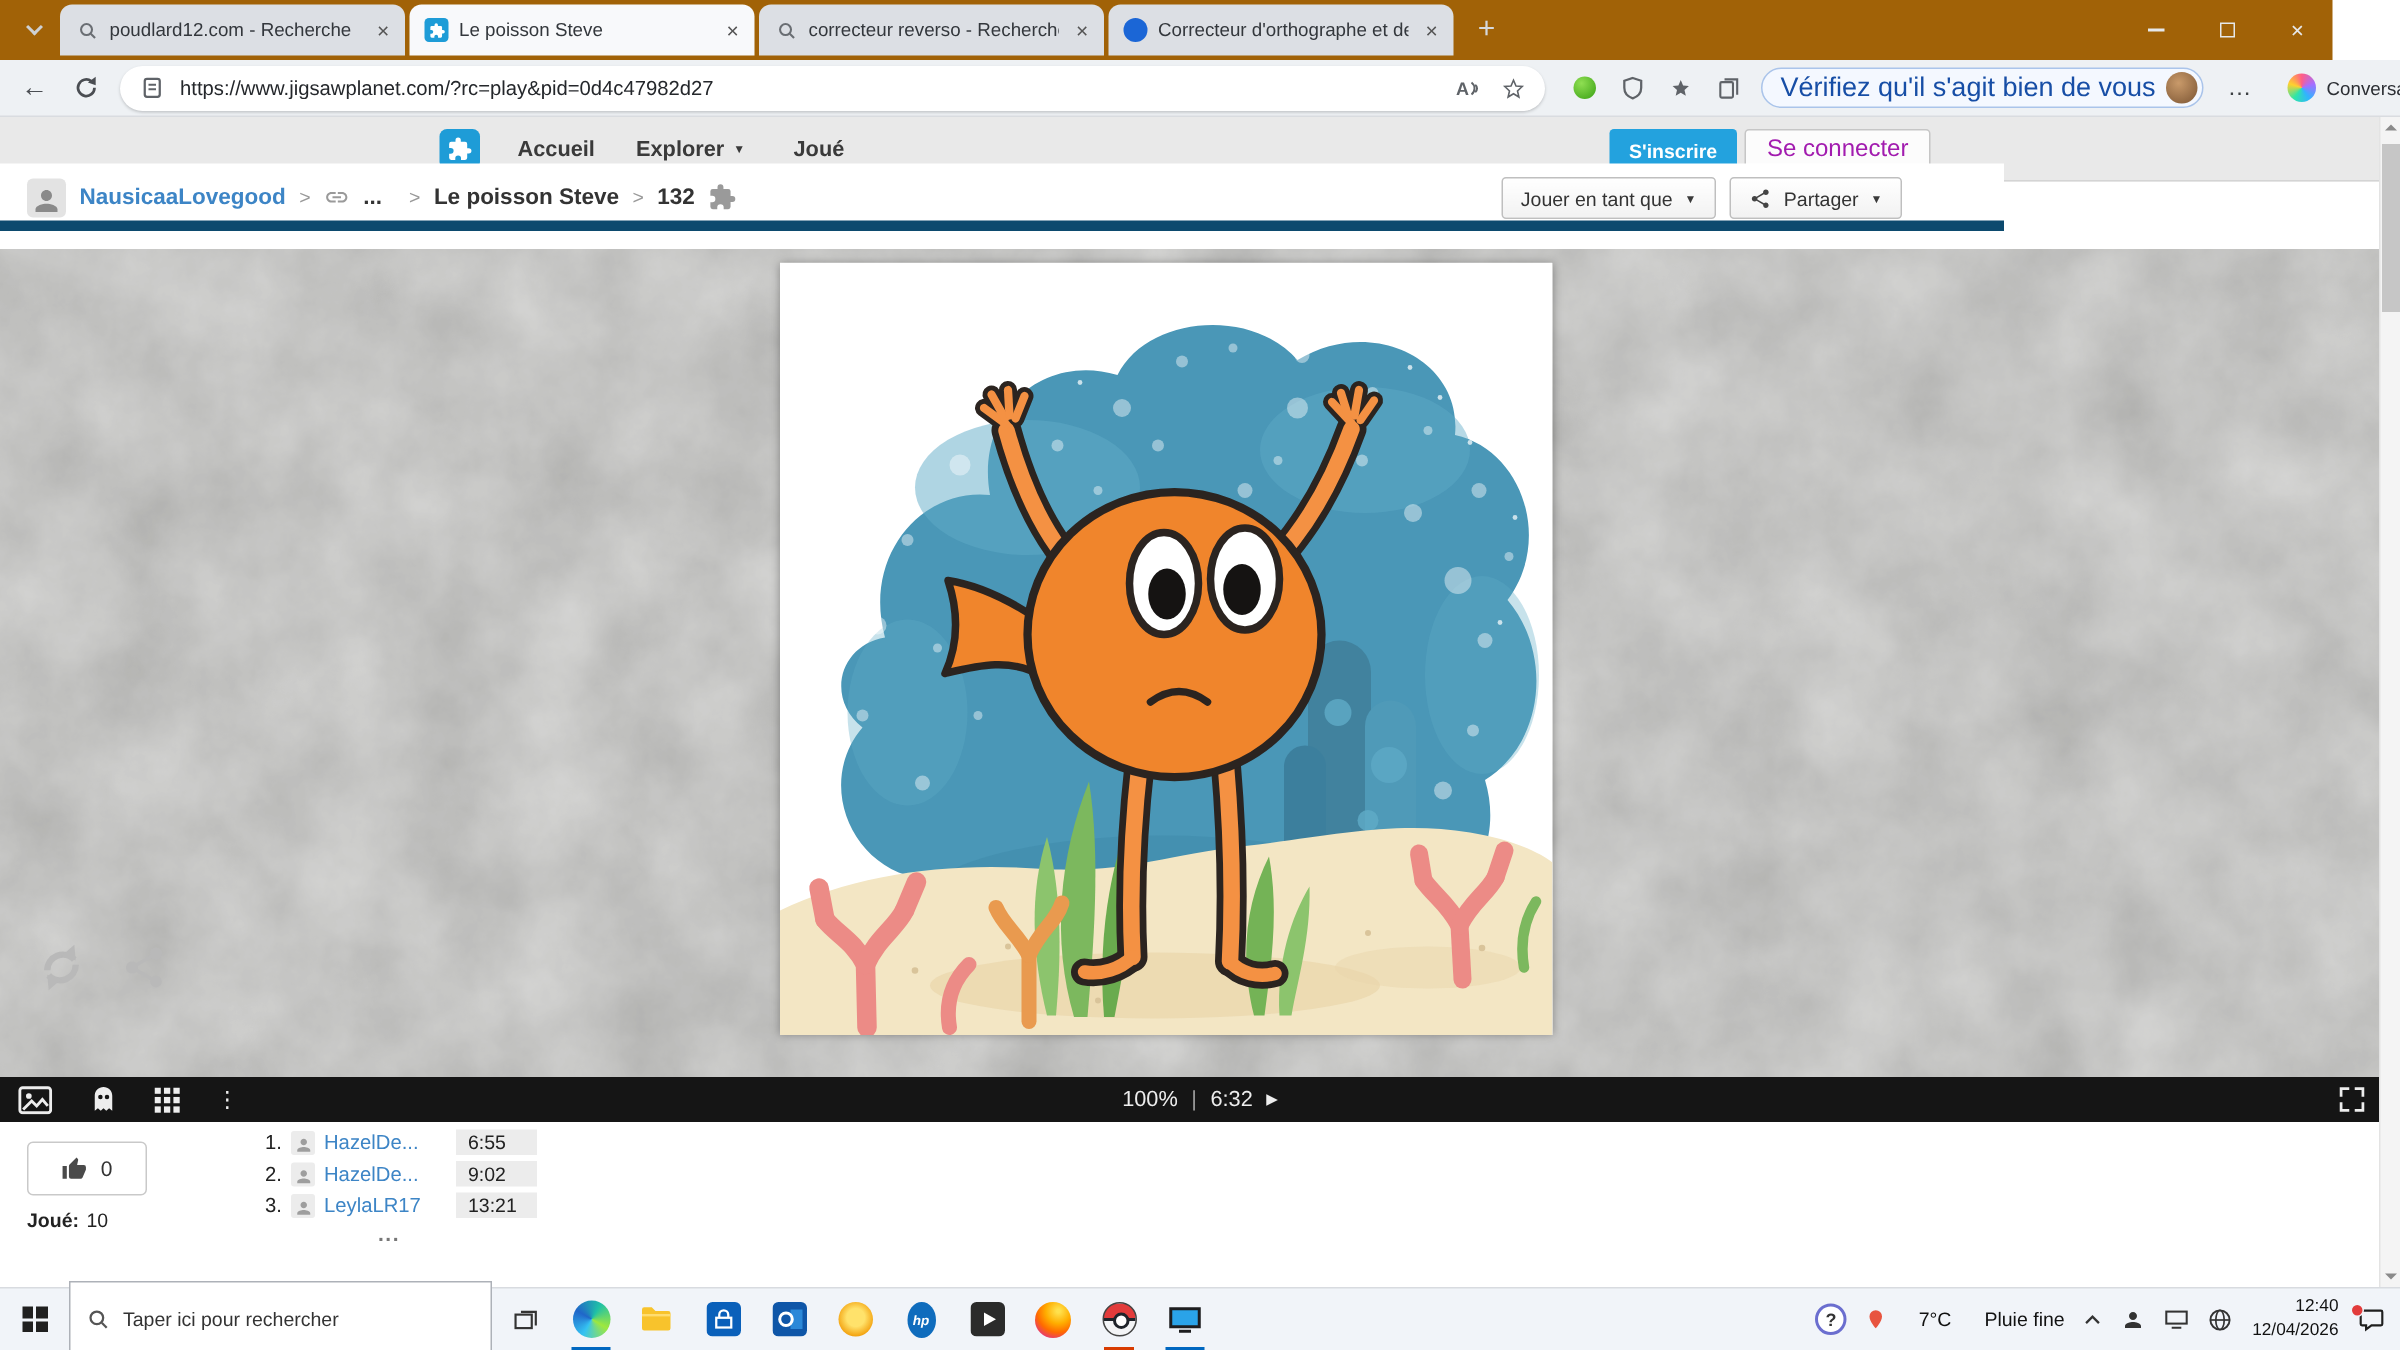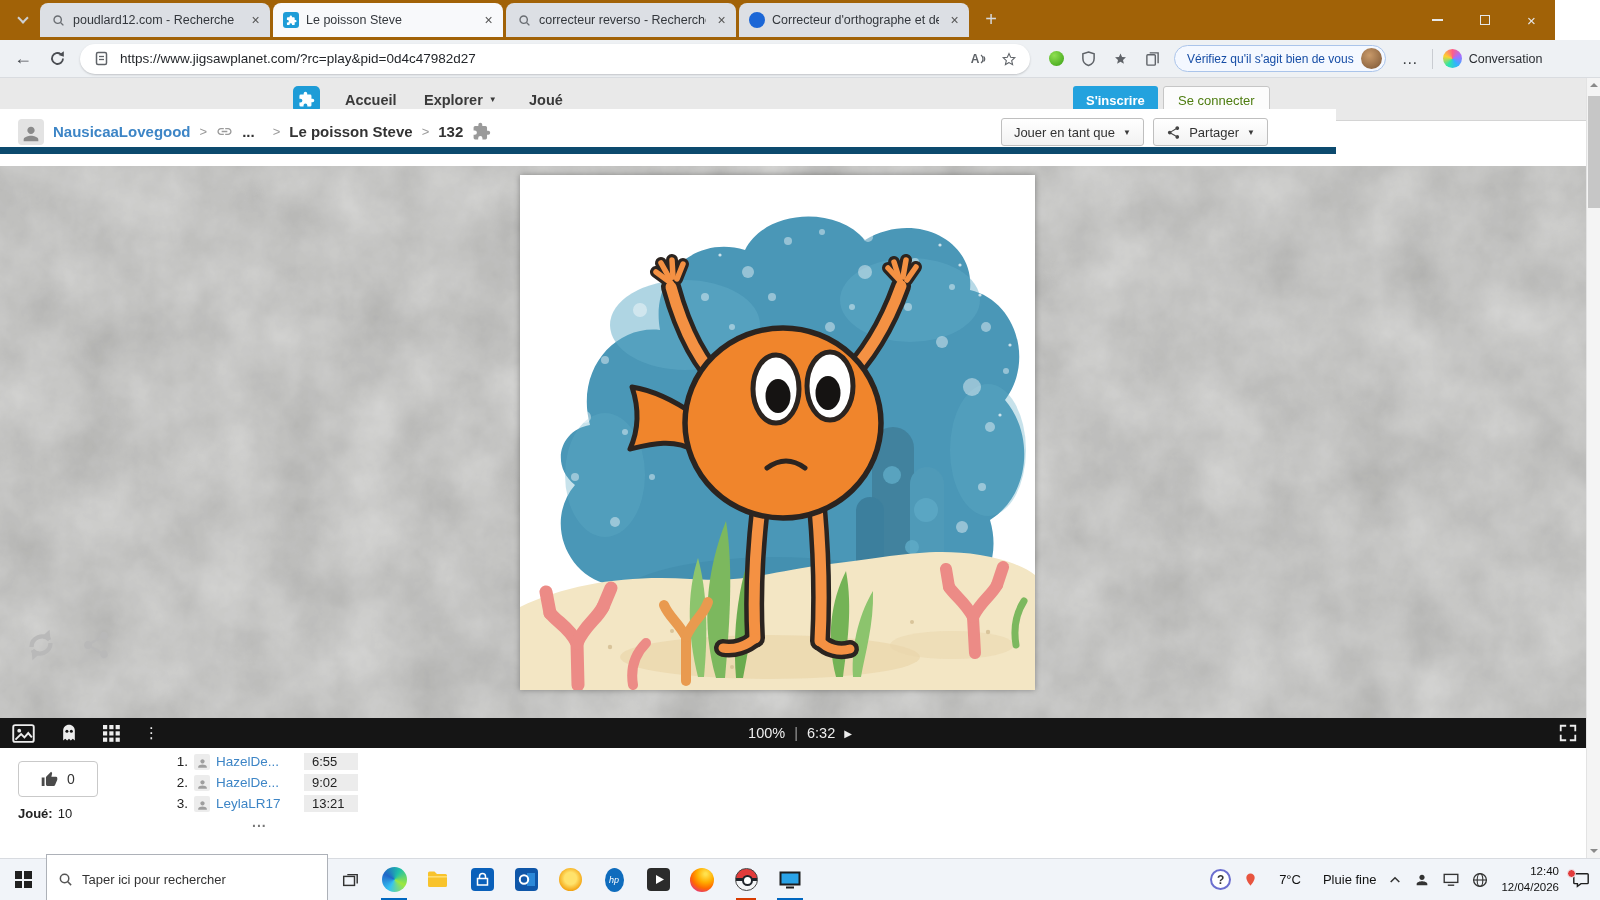--- a/index.html
+++ b/index.html
@@ -27,38 +27,38 @@
   #navbar{position:absolute;top:40px;left:0;width:1600px;height:38px;background:#eef1f4;border-bottom:1px solid #d9dce0;display:flex;align-items:center;padding:0 8px;gap:4px;}
   .navbtn{width:30px;height:30px;border-radius:50%;display:flex;align-items:center;justify-content:center;color:#4a4d52;font-size:18px;flex:none;}
   #addrpill{width:950px;height:30px;background:#fff;border-radius:15px;box-shadow:0 1px 2px rgba(60,64,67,.25);display:flex;align-items:center;padding:0 10px;gap:8px;margin:0 4px;flex:none;}
   #url{flex:1;font-size:13.5px;color:#24272b;white-space:nowrap;overflow:hidden;}
   .pillicon{width:22px;height:22px;display:flex;align-items:center;justify-content:center;color:#5f6368;flex:none;gap:1px;}
   .ra-a{font-size:12px;font-weight:bold;color:#5f6368;}
   .extbar{display:flex;align-items:center;gap:12px;margin-left:8px;}
   .extic{width:20px;height:20px;display:flex;align-items:center;justify-content:center;}
   .greenball{width:15px;height:15px;border-radius:50%;background:radial-gradient(circle at 35% 30%,#8fdf52,#39a013);}
   #profilepill{height:27px;border:1px solid #aac4ea;background:#f4f8ff;border-radius:14px;display:flex;align-items:center;gap:7px;padding:0 3px 0 12px;margin:0 8px;}
-  #profilepill .txt{font-size:12px;color:#174ea6;white-space:nowrap;text-align:right;}
+  #profilepill .txt{font-size:18px;color:#174ea6;white-space:nowrap;text-align:right;}
   .avatar22{width:21px;height:21px;border-radius:50%;background:radial-gradient(circle at 40% 35%,#c99a6a,#7a5433);}
   .dots-h{font-size:16px;color:#3c4043;padding:0 4px;}
   .vdiv{width:1px;height:20px;background:#c9ccd1;margin:0 6px;}
   #conv{display:flex;align-items:center;gap:7px;padding-right:12px;}
   .convic{width:19px;height:19px;border-radius:50%;background:conic-gradient(#ff5e87,#a56eff,#31b3ff,#2ee6a8,#ffd12e,#ff5e87);}
   #conv .txt{font-size:12.5px;color:#2b2e33;}
 
   
   #sitehead{position:absolute;top:78px;left:0;width:1600px;height:43px;background:#e9e9e9;border-bottom:1px solid #d4d4d4;}
   #logo{position:absolute;left:293px;top:8px;width:27px;height:27px;background:#1e9cd7;border-radius:5px;display:flex;align-items:center;justify-content:center;}
   .snav{position:absolute;top:0;height:43px;display:flex;align-items:center;font-weight:bold;font-size:14.5px;color:#3a3a3a;gap:6px;}
   #nav-home{left:345px;} #nav-exp{left:424px;} #nav-create{left:529px;}
   .caret{font-size:8px;color:#3a3a3a;}
   #sitesearch{position:absolute;left:685px;top:7px;width:375px;height:29px;border:1px solid #c6c6c6;border-radius:3px;background:#fff;font-size:13.5px;padding:0 12px;color:#333;font-family:inherit;outline:none;}
   #sitesearch::placeholder{color:#9a9a9a;}
   #signup{position:absolute;left:1073px;top:8px;height:28px;padding:0 13px;background:#23a2de;color:#fff;font-weight:bold;font-size:13px;border-radius:3px;display:flex;align-items:center;}
-  #login{position:absolute;left:1163px;top:8px;height:28px;padding:0 14px;background:#fcfcfc;border:1px solid #c6c6c6;color:#4d7c0f;font-size:13px;border-radius:3px;display:flex;align-items:center;}
+  #login{position:absolute;left:1163px;top:8px;height:28px;padding:0 14px;background:#fcfcfc;border:1px solid #c6c6c6;color:#a21caf;font-size:16px;border-radius:3px;display:flex;align-items:center;}
 
   
   #crumbbar{position:absolute;top:109px;left:0;width:1336px;height:45px;background:#fff;border-bottom:7px solid #0c4a6e;}
   #crumbs{position:absolute;left:18px;top:0;height:45px;display:flex;align-items:center;gap:9px;font-size:15px;}
   .crumb-user{color:#3d85c6;font-weight:bold;}
   .crumb-sep{color:#999;font-size:13px;}
   .crumb-strong{color:#333;font-weight:bold;}
   .avatar26{width:26px;height:26px;border-radius:4px;background:#e3e3e3;display:flex;align-items:flex-end;justify-content:center;overflow:hidden;}
   .btn-gray{position:absolute;top:9px;height:28px;border:1px solid #bfbfbf;border-radius:3px;background:linear-gradient(#fff,#f2f2f2);display:flex;align-items:center;gap:8px;padding:0 12px;font-size:13px;color:#333;}
   #btn-playas{right:192px;}
@@ -98,21 +98,21 @@
   #taskbar{position:absolute;top:858px;left:0;width:1600px;height:42px;background:#f1f4f9;border-top:1px solid #d8dbe0;display:flex;align-items:center;}
   #startbtn{width:46px;height:42px;display:flex;align-items:center;justify-content:center;}
   .winlogo{width:17px;height:17px;display:grid;grid-template-columns:1fr 1fr;grid-template-rows:1fr 1fr;gap:2px;}
   .winlogo span{background:#202020;}
   #tsearch{width:282px;height:52px;background:#fff;border:1px solid #adb1b8;display:flex;align-items:center;gap:9px;padding:0 11px;font-size:13px;color:#333;}
   #taskview{width:44px;height:42px;display:flex;align-items:center;justify-content:center;}
   .appbtn{width:44px;height:42px;display:flex;align-items:center;justify-content:center;position:relative;}
   .appbtn.act::after{content:"";position:absolute;left:9px;right:9px;bottom:0;height:3px;background:#0067c0;}
   .appbtn.act-red::after{content:"";position:absolute;left:12px;right:12px;bottom:0;height:3px;background:#d83b01;}
   .ic-edge{width:25px;height:25px;border-radius:50%;background:conic-gradient(from 210deg,#35c3f2,#2066c9,#1fc0a7,#9ee83e,#35c3f2);}
-  .ic-hp{width:19px;height:24px;border-radius:50%;background:#0f6cbd;color:#fff;font-size:9px;font-weight:normal;font-style:italic;display:flex;align-items:center;justify-content:center;}
+  .ic-hp{width:19px;height:24px;border-radius:50%;background:#0f6cbd;color:#fff;font-size:9px;font-weight:bold;font-style:italic;display:flex;align-items:center;justify-content:center;}
   .ic-yellow{width:23px;height:23px;border-radius:50%;background:radial-gradient(circle at 50% 45%,#ffe26b 35%,#f4a717 70%,#c97f06);}
   .ic-ff{width:24px;height:24px;border-radius:50%;background:radial-gradient(circle at 65% 25%,#ffe14d 5%,#ffae00 35%,#ff6a00 60%,#e22f86 85%,#9a1c96);}
   .ic-poke{width:23px;height:23px;border-radius:50%;background:linear-gradient(#e23b3b 0 45%,#20242b 45% 55%,#f3f4f6 55% 100%);position:relative;border:1px solid #444;}
   .ic-poke::after{content:"";position:absolute;left:50%;top:50%;width:7px;height:7px;margin:-4.5px 0 0 -4.5px;background:#fff;border:2px solid #20242b;border-radius:50%;}
   .tray{margin-left:auto;display:flex;align-items:center;gap:13px;padding-right:10px;}
   .helpic{width:21px;height:21px;border-radius:50%;background:#fff;border:2px solid #6b6ecf;display:flex;align-items:center;justify-content:center;font-size:12px;font-weight:bold;color:#333;}
   .weather{display:flex;gap:22px;font-size:13px;color:#111;}
   .trayic{display:flex;align-items:center;justify-content:center;}
   .clock{text-align:right;font-size:11.5px;line-height:1.35;color:#111;}
   .acwrap{position:relative;display:flex;align-items:center;}

